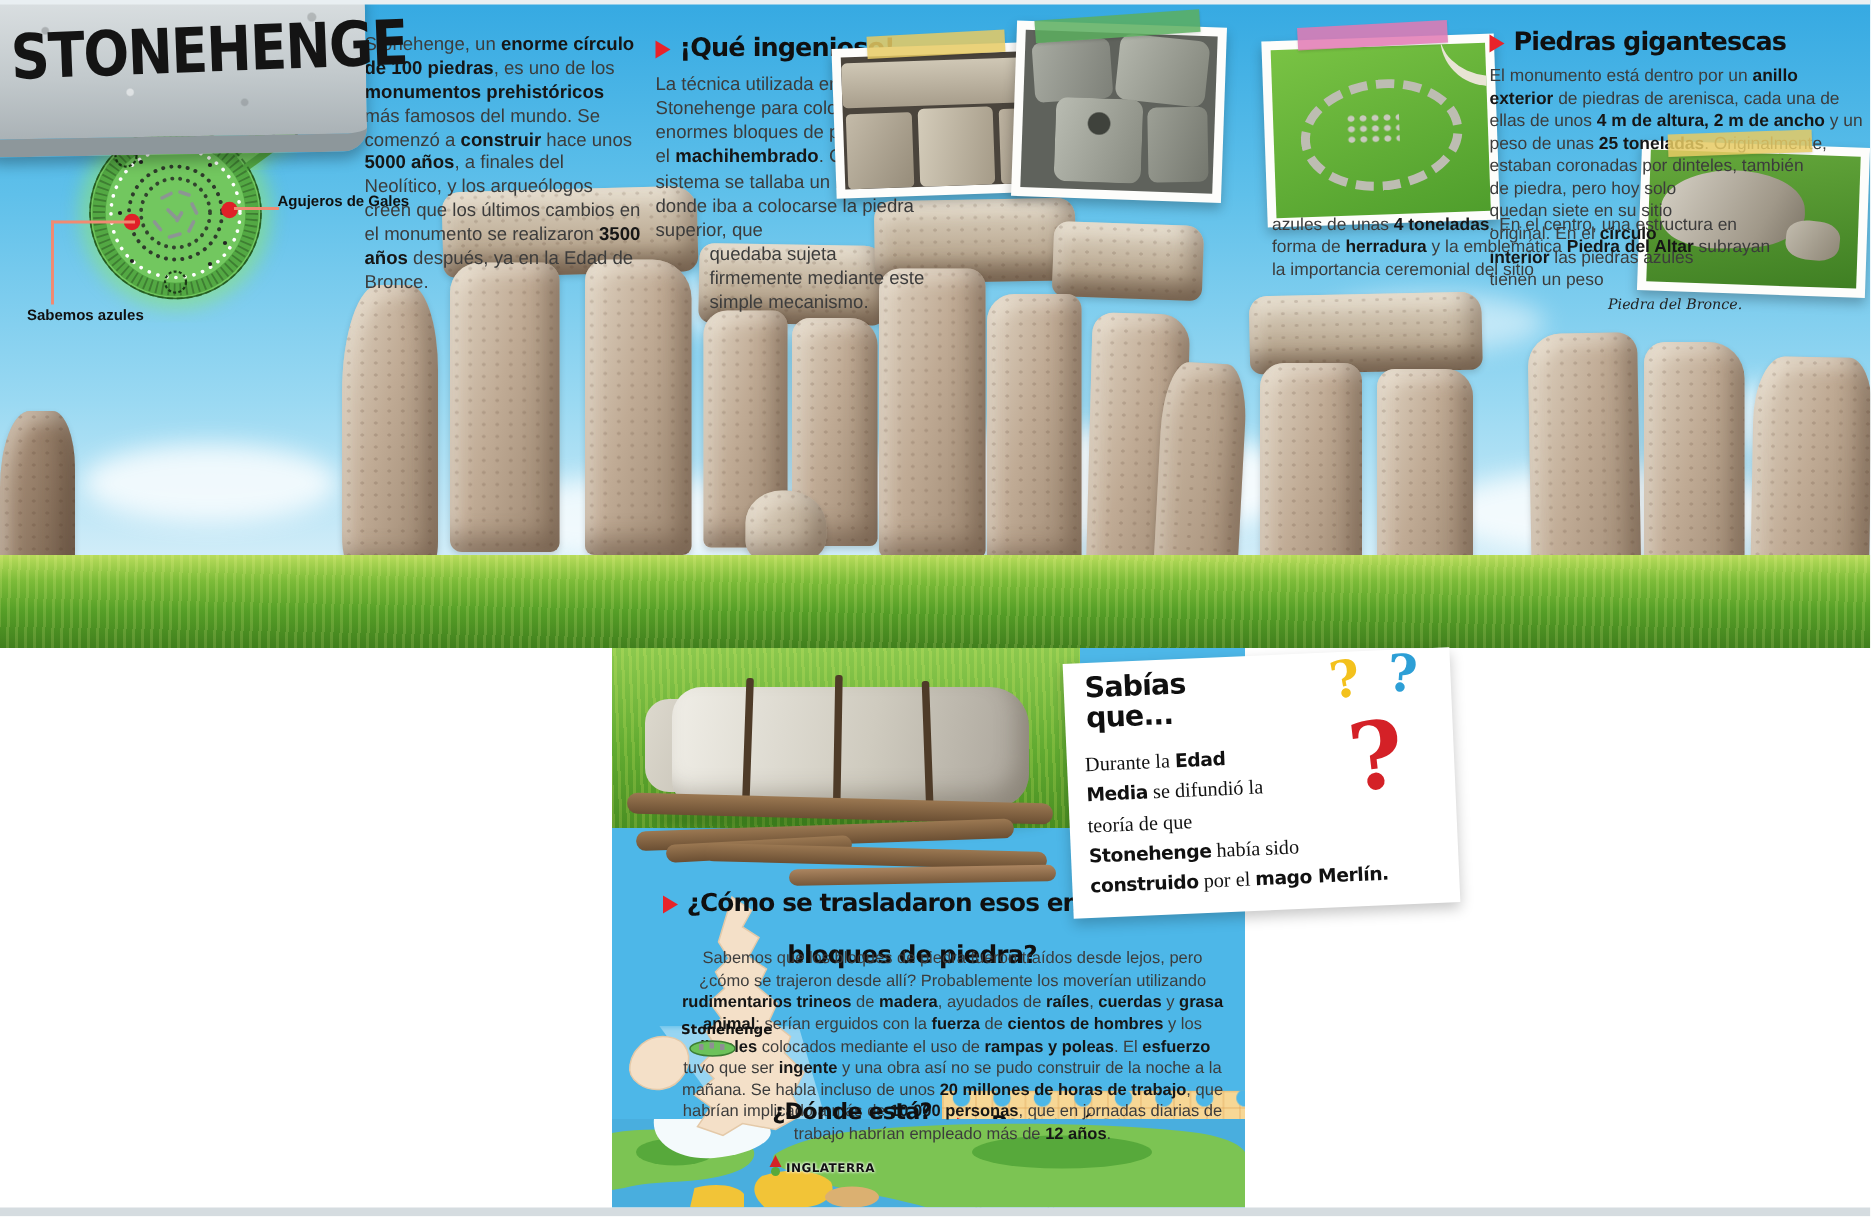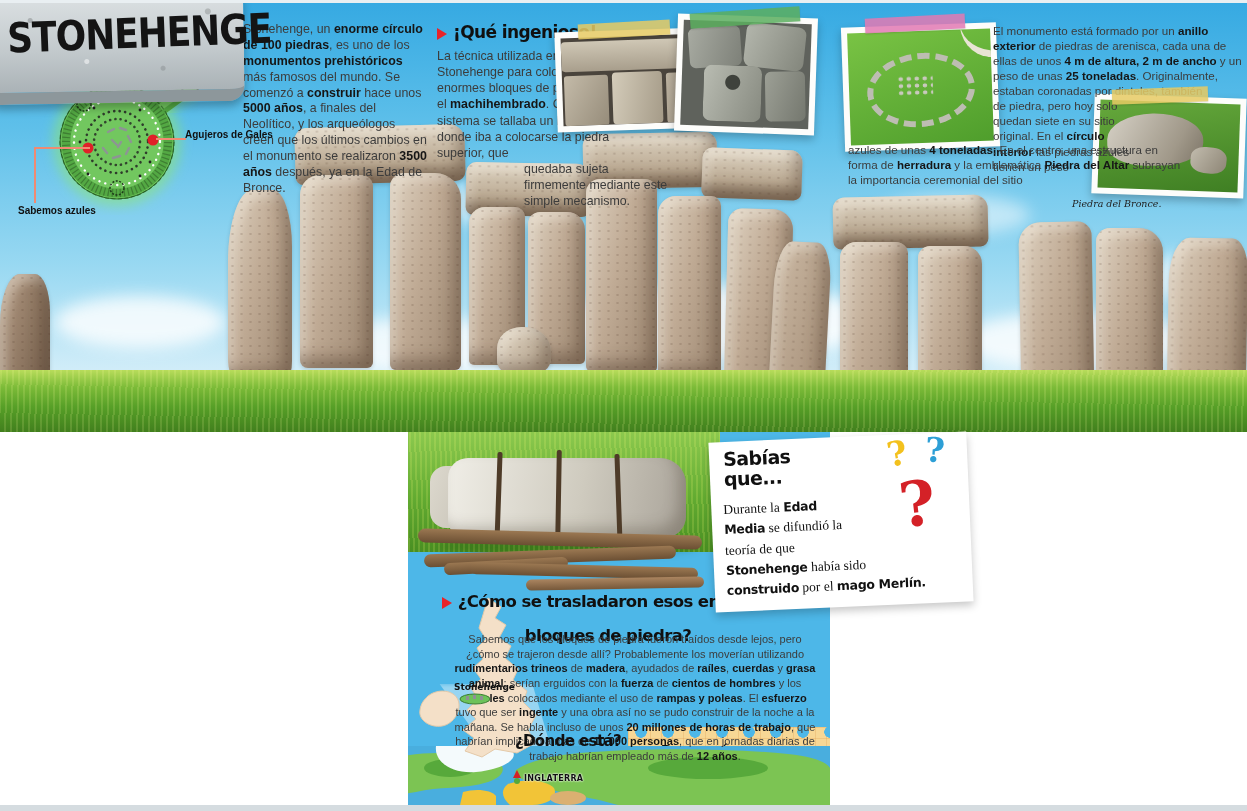--- a/index.html
+++ b/index.html
@@ -166,21 +166,21 @@
       <div class="callout-title">Agujeros de Gales</div>
     </div>
 
     <div class="abs" style="left:18px;top:205px;width:196px;z-index:5">
       <div class="callout-title">Sabemos azules</div>
     </div>
 
     <div class="abs" style="left:437px;top:22px;width:200px;z-index:5">
       <div><span class="tri"></span><span class="h-poster" style="font-size:17px">¡Qué ingenioso!</span></div>
       <div class="body-txt" style="margin-top:6px;width:176px;font-size:12.4px;line-height:1.3"><span>La técnica utilizada en Stonehenge para colocar los enormes bloques de piedra fue el </span><b>machihembrado</b><span>. Con este sistema se tallaba un hueco donde iba a colocarse la piedra superior, que</span></div>
-      <div class="body-txt" style="margin-left:87px;width:150px;font-size:12.4px;line-height:1.3">quedaba sujeta firmemente mediante este simple mecanismo.</div>
+      <div class="body-txt" style="margin-left:36px;width:150px;font-size:12.4px;line-height:1.3">quedaba sujeta firmemente mediante este simple mecanismo.</div>
     </div>
 
     <div class="photo" style="left:556px;top:30px;width:135px;height:88px;transform:rotate(-2deg)">
       <div class="photo-inner" style="background:#4a443c">
         <div class="abs" style="left:0;top:4px;width:100%;height:30px;background:linear-gradient(180deg,#cfc7b5,#a89e8c);border-radius:4px"></div>
         <div class="abs" style="left:2px;top:38px;width:44px;height:50px;background:linear-gradient(120deg,#c4bba9,#968c7a);border-radius:3px"></div>
         <div class="abs" style="left:50px;top:36px;width:50px;height:52px;background:linear-gradient(100deg,#d4ccba,#a59b88);border-radius:4px"></div>
         <div class="abs" style="left:104px;top:38px;width:30px;height:50px;background:linear-gradient(100deg,#bcb2a0,#8d8372);border-radius:3px"></div>
       </div>
     </div>
@@ -190,21 +190,22 @@
       <div class="photo-inner" style="background:#5f625c">
         <div class="abs" style="left:6px;top:6px;width:52px;height:40px;background:linear-gradient(110deg,#a8aba2,#7d8078);border-radius:6px;transform:rotate(-6deg)"></div>
         <div class="abs" style="left:62px;top:2px;width:60px;height:44px;background:linear-gradient(110deg,#b3b6ac,#83867c);border-radius:8px;transform:rotate(4deg)"></div>
         <div class="abs" style="left:22px;top:44px;width:58px;height:56px;background:radial-gradient(circle at 50% 30%,#3f423c 7px,transparent 8px),linear-gradient(110deg,#b9bcb2,#878a80);border-radius:8px"></div>
         <div class="abs" style="left:84px;top:48px;width:40px;height:50px;background:linear-gradient(110deg,#9da096,#74776e);border-radius:6px;transform:rotate(-3deg)"></div>
       </div>
     </div>
     <div class="tape" style="left:690px;top:10px;width:110px;background:#5caf5f;transform:rotate(-4deg)"></div>
 
     <div class="abs" style="left:993px;top:18px;width:255px;z-index:6">
-      <div class="body-txt" style="margin-top:5px;width:250px;font-size:11.6px;line-height:1.3"><span>El monumento está formado por un </span><b>anillo exterior</b><span> de piedras de arenisca, cada una de ellas de unos </span><b>4 m de altura, 2 m de ancho</b><span> y un peso de unas </span><b>25 toneladas</b><span>. Originalmente, estaban coronadas por dinteles, también</span></div>
+      <div><span class="tri"></span><span class="h-poster" style="font-size:17px">Piedras gigantescas</span></div>
+      <div class="body-txt" style="margin-top:5px;width:250px;font-size:11.6px;line-height:1.3"><span>El monumento está dentro por un </span><b>anillo exterior</b><span> de piedras de arenisca, cada una de ellas de unos </span><b>4 m de altura, 2 m de ancho</b><span> y un peso de unas </span><b>25 toneladas</b><span>. Originalmente, estaban coronadas por dinteles, también</span></div>
       <div class="body-txt" style="width:140px;font-size:11.6px;line-height:1.3"><span>de piedra, pero hoy solo quedan siete en su sitio original. En el </span><b>círculo interior</b><span> las piedras azules tienen un peso</span></div>
     </div>
     <div class="abs body-txt" style="left:848px;top:142px;width:338px;font-size:11.6px;line-height:1.3;z-index:6"><span>azules de unas </span><b>4 toneladas</b><span>. En el centro, una estructura en forma de </span><b>herradura</b><span> y la emblemática </span><b>Piedra del Altar</b><span> subrayan la importancia ceremonial del sitio</span></div>
 
     <div class="photo" style="left:843px;top:25px;width:143px;height:112px;transform:rotate(-2deg)">
       <div class="photo-inner" style="background:linear-gradient(160deg,#79c344,#4f9e2c)">
         <div class="abs" style="left:18px;top:22px;width:96px;height:62px;border:6px dashed #bdbdb2;border-radius:50%;transform:rotate(-4deg)"></div>
         <div class="abs" style="left:48px;top:44px;width:36px;height:20px;background:radial-gradient(#c9c9be 2px,transparent 2.6px);background-size:8px 7px"></div>
         <div class="abs" style="right:-8px;top:-6px;width:40px;height:26px;border-bottom:7px solid #e8e4d4;border-radius:0 0 0 40px;transform:rotate(8deg)"></div>
       </div>

